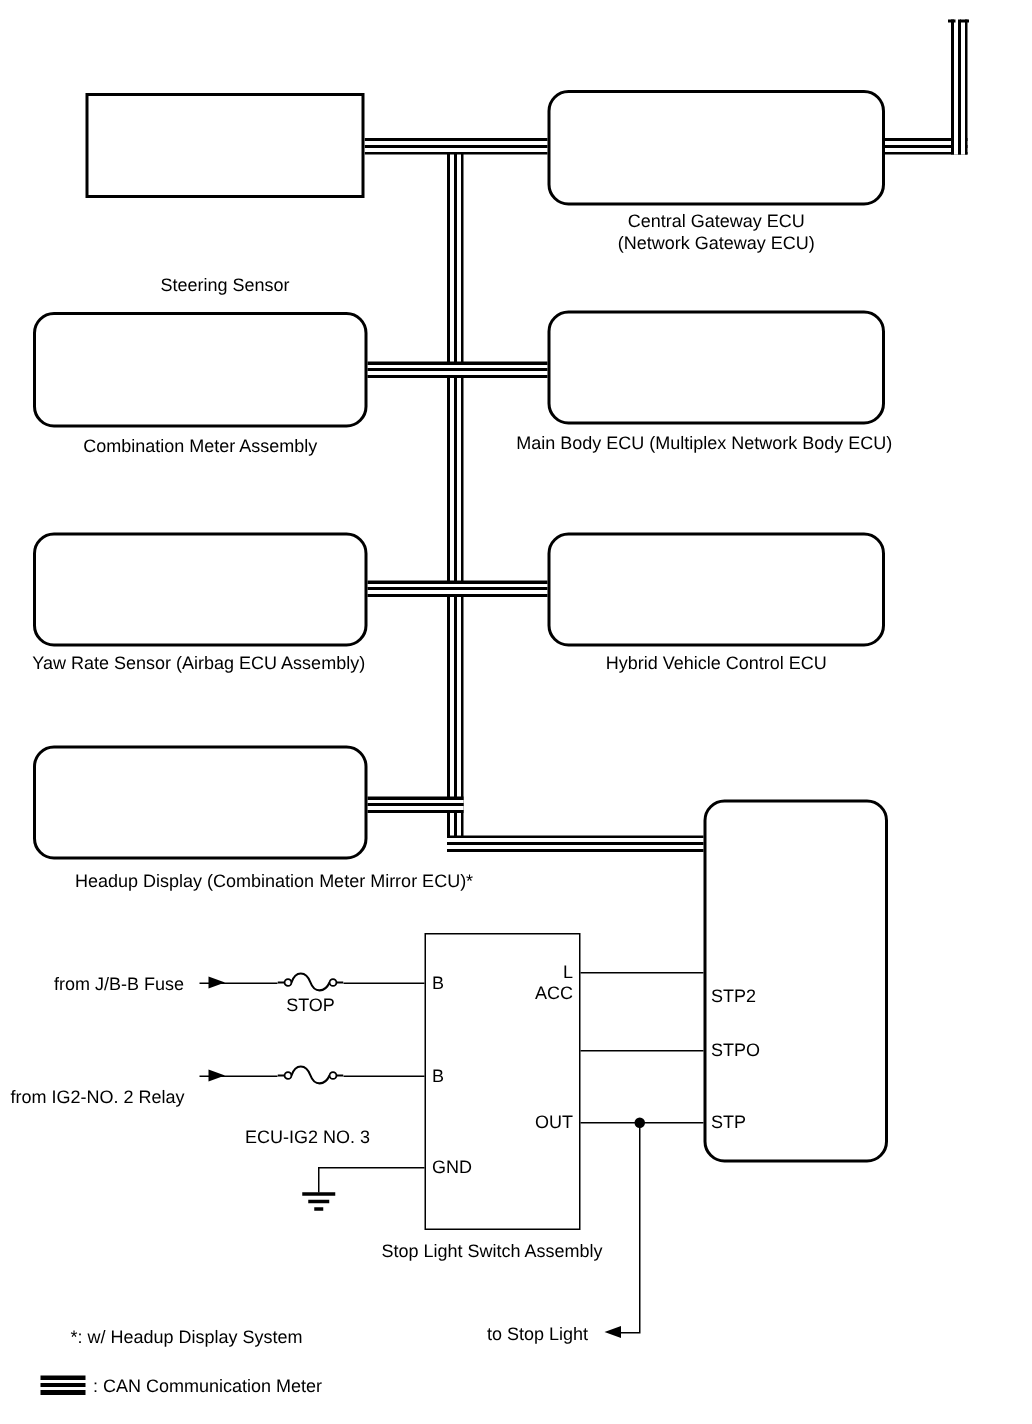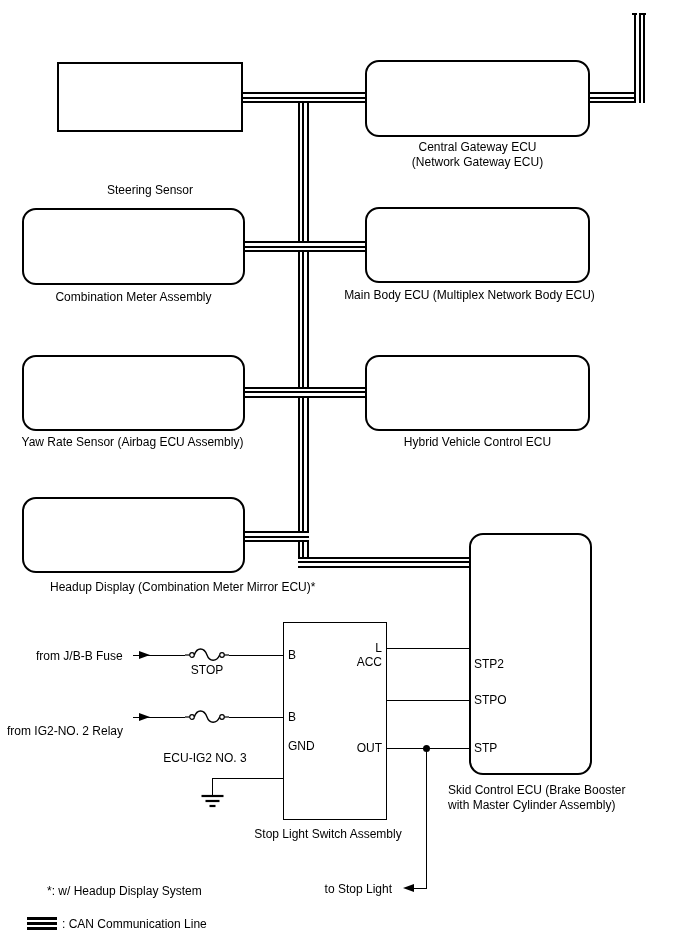--- a/index.html
+++ b/index.html
@@ -81,28 +81,24 @@
   <div class="abs center" style="left:365px; top:140px; width:225px; line-height:15px;">
     <div>Central Gateway ECU</div>
     <div>(Network Gateway ECU)</div>
   </div>
   <div class="abs label center" style="left:22px; top:290px; width:223px;">Combination Meter Assembly</div>
   <div class="abs label center" style="left:312px; top:288px; width:315px; white-space:nowrap;">Main Body ECU (Multiplex Network Body ECU)</div>
   <div class="abs label center" style="left:10px; top:435px; width:245px; white-space:nowrap;">Yaw Rate Sensor (Airbag ECU Assembly)</div>
   <div class="abs label center" style="left:365px; top:435px; width:225px;">Hybrid Vehicle Control ECU</div>
   <div class="abs label" style="left:7px; top:580px;margin-left:43px;">Headup Display (Combination Meter Mirror ECU)*</div>
   <div class="abs label center" style="left:248px; top:827px; width:160px; white-space:nowrap;">Stop Light Switch Assembly</div>
-  <div class="abs" style="left:448px; top:783px; line-height:15px; white-space:nowrap;">
-    <div>Skid Control ECU (Brake Booster</div>
-    <div>with Master Cylinder Assembly)</div>
-  </div>
 
   <div class="abs label" style="left:288px; top:648px;">B</div>
   <div class="abs label" style="left:288px; top:710px;">B</div>
-  <div class="abs label" style="left:288px; top:739px;">GND</div>
+  <div class="abs label" style="left:288px; top:771px;">GND</div>
   <div class="abs label right" style="left:332px; top:641px; width:50px;">L</div>
   <div class="abs label right" style="left:332px; top:655px; width:50px;">ACC</div>
   <div class="abs label right" style="left:332px; top:741px; width:50px;">OUT</div>
   <div class="abs label" style="left:474px; top:641px;margin-top:16px;">STP2</div>
   <div class="abs label" style="left:474px; top:693px;">STPO</div>
   <div class="abs label" style="left:474px; top:741px;">STP</div>
 
   <div class="abs label" style="left:36px; top:649px;">from J/B-B Fuse</div>
   <div class="abs wire-h" style="left:133px; top:655px; width:52px;"></div>
   <div class="abs arr-r" style="left:139px; top:651px;"></div>
@@ -142,15 +138,15 @@
   <div class="abs wire-h" style="left:387px; top:748px; width:82px;"></div>
   <div class="abs dot" style="left:423px; top:745px;"></div>
 
   <div class="abs wire-v" style="left:426px; top:748px; height:140px;"></div>
   <div class="abs wire-h" style="left:413px; top:888px; width:14px;"></div>
   <div class="abs arr-l" style="left:403px; top:884px;"></div>
   <div class="abs label right" style="left:300px; top:882px; width:92px;">to Stop Light</div>
 
   <div class="abs label" style="left:47px; top:884px;">*: w/ Headup Display System</div>
   <div class="abs legend-can" style="left:27px; top:917px;"></div>
-  <div class="abs label" style="left:62px; top:917px;">: CAN Communication Line</div>
+  <div class="abs label" style="left:62px; top:917px;">: CAN Communication Meter</div>
 
 </div>
 
 </body></html>

